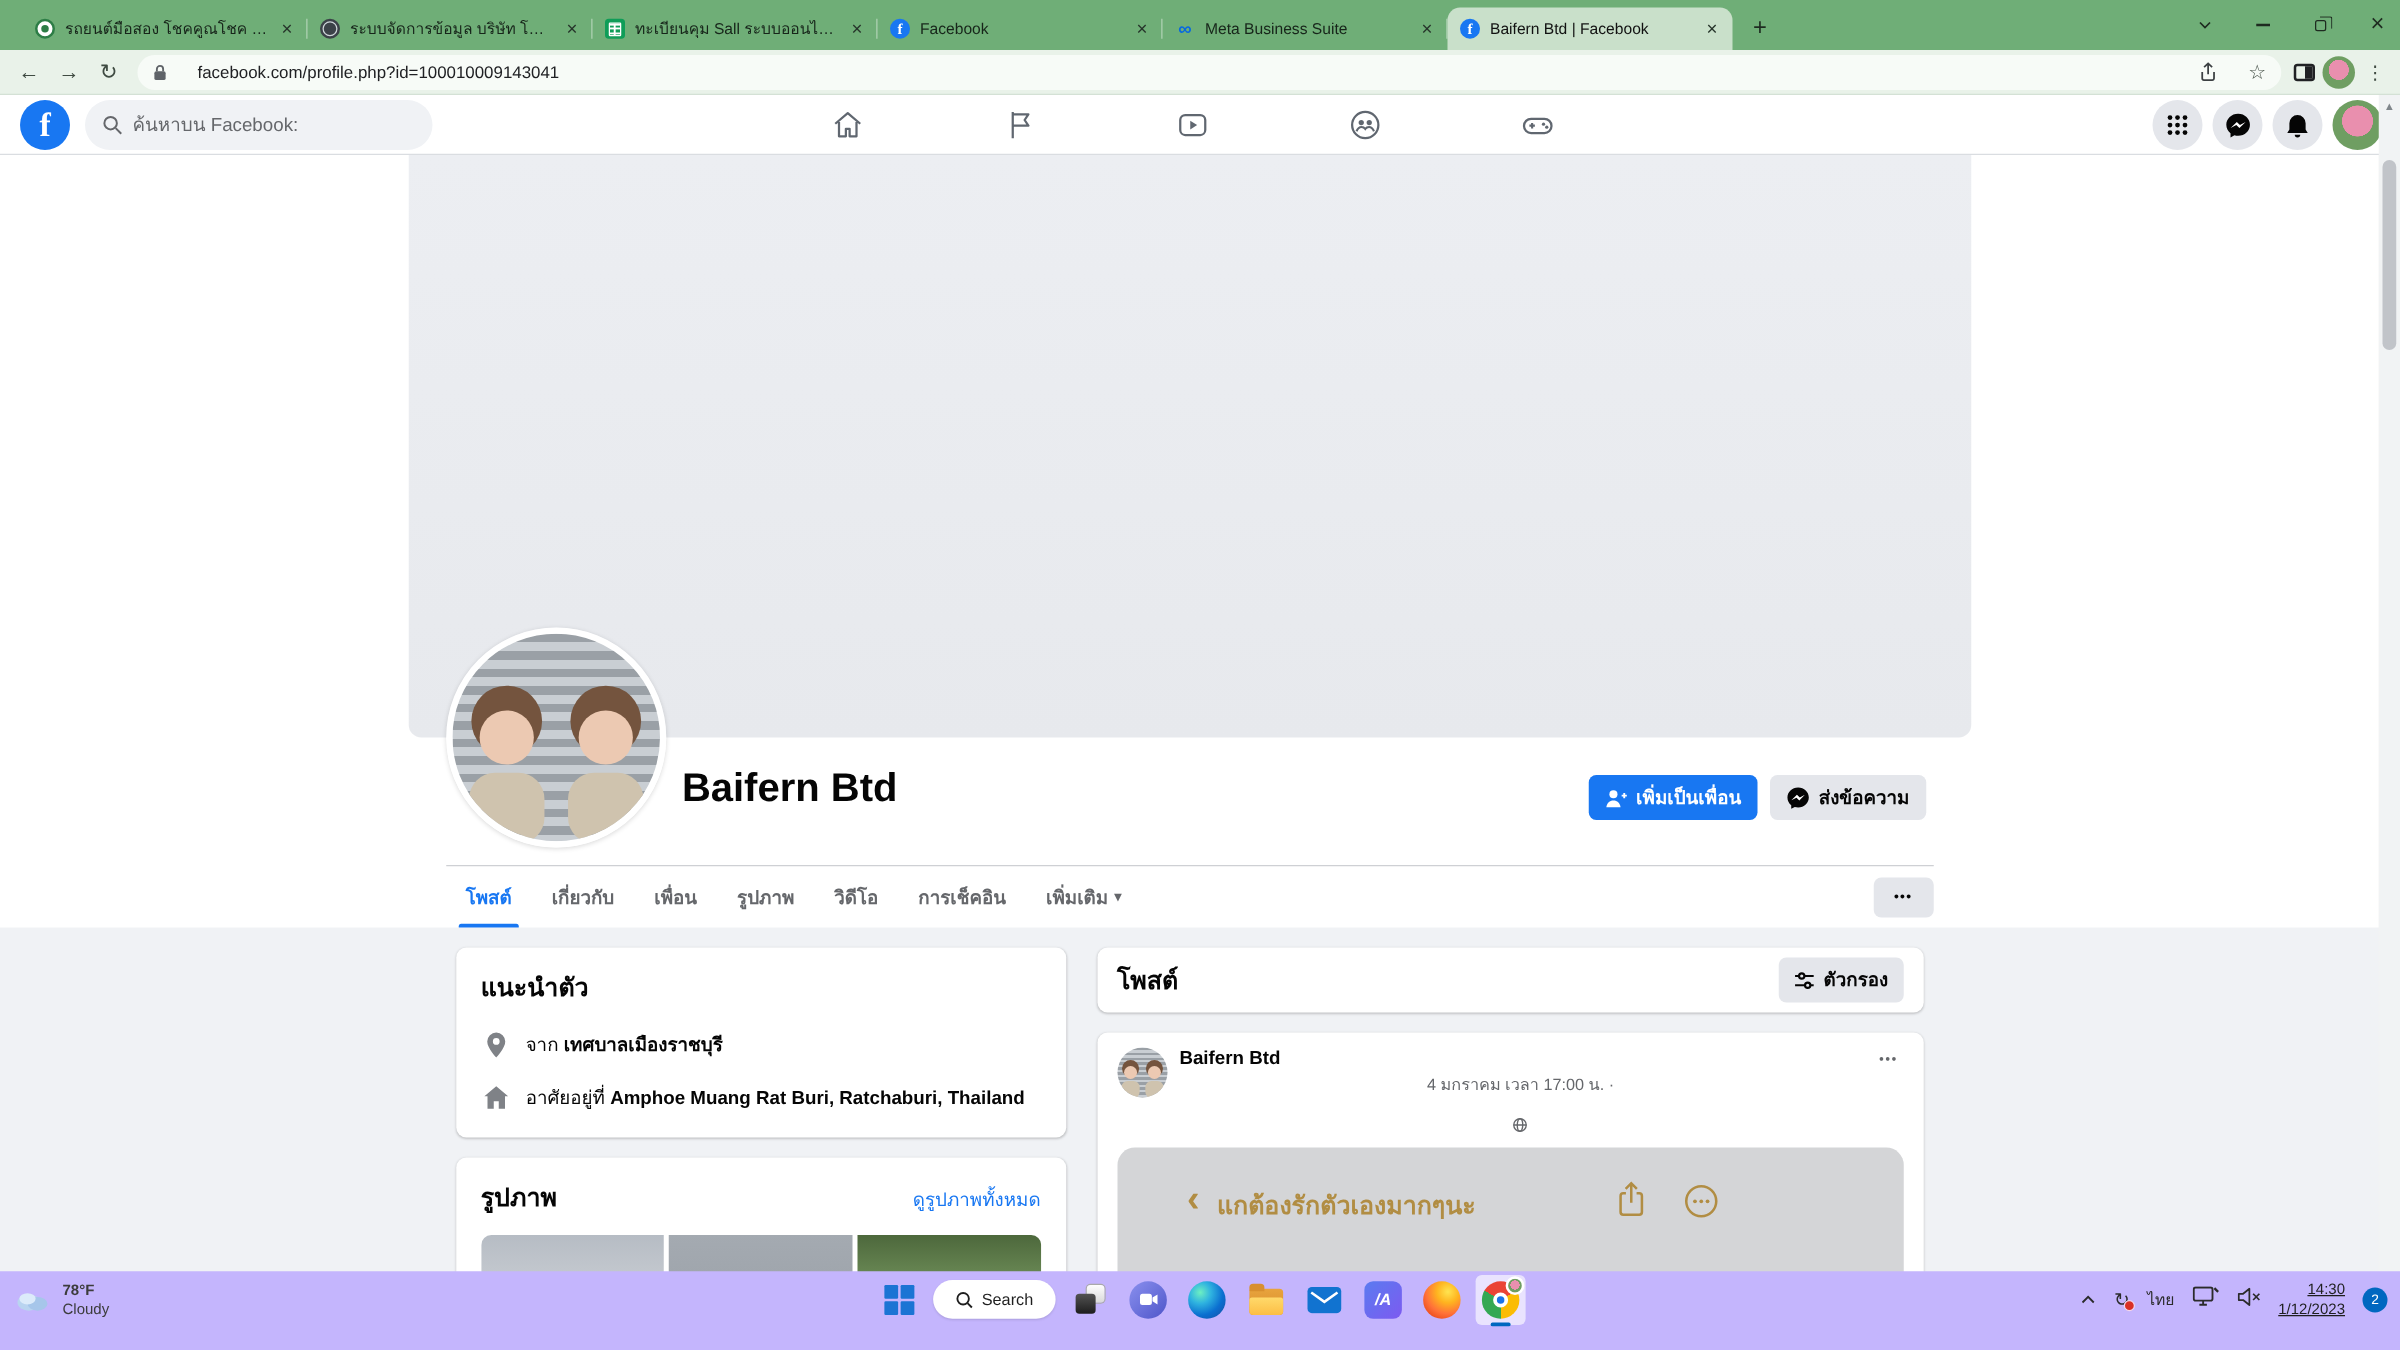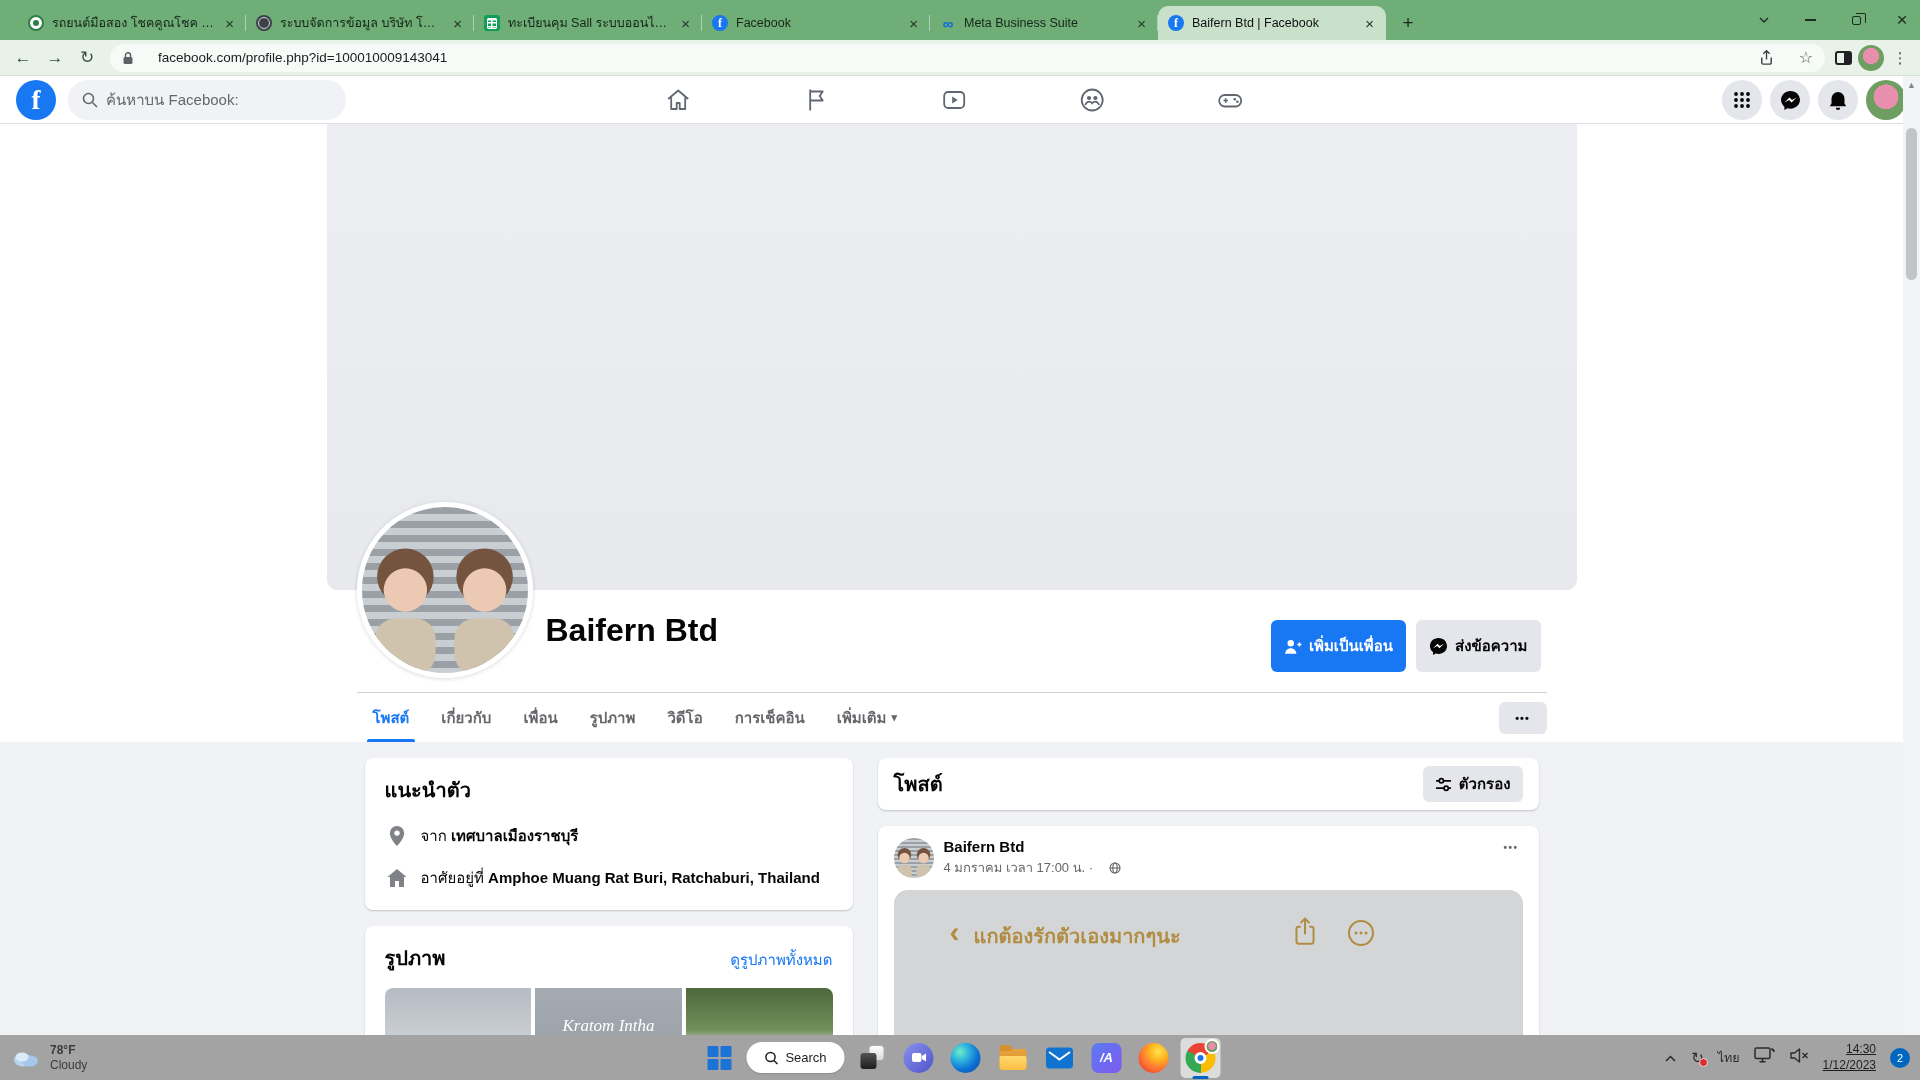--- a/index.html
+++ b/index.html
@@ -80,21 +80,21 @@
   
   .white-section { position:absolute; top:48px; left:0; width:1903px; background:#fff; padding-bottom:0; }
   .cover-wrap { width:1250px; margin:0 auto; position:relative; }
   .cover { width:1250px; height:466px; background:linear-gradient(180deg,#eceef2 0%, #e7e9ed 100%); border-radius:0 0 10px 10px; }
   .name-row { position:relative; height:102px; }
   .profile-pic { position:absolute; left:30px; top:-88px; width:176px; height:176px; border-radius:50%;
                  border:5px solid #fff; overflow:hidden; background:repeating-linear-gradient(180deg,#9aa0a6 0 7px,#c9ced3 7px 14px);
                  box-shadow:0 1px 4px rgba(0,0,0,.15); }
   .page-title { position:absolute; left:219px; top:22px; font-size:32px; font-weight:bold; color:#050505; }
   .action-btns { position:absolute; right:36px; top:30px; display:flex; gap:10px; }
-  .btn { height:52px; border-radius:6px; display:flex; align-items:center; gap:7px; padding:0 13px;
+  .btn { height:36px; border-radius:6px; display:flex; align-items:center; gap:7px; padding:0 13px;
          font-size:15px; font-weight:bold; border:none; cursor:pointer; }
   .btn-primary { background:#1877f2; color:#fff; }
   .btn-secondary { background:#e4e6eb; color:#050505; }
 
   .profile-tabs { width:1250px; margin:0 auto; }
   .tabs-row { margin:0 30px; border-top:1px solid #ced0d4; height:50px; display:flex; align-items:stretch; }
   .ptab { padding:0 16px; display:flex; align-items:center; gap:5px; font-size:15px; font-weight:bold; color:#65676b; position:relative; }
   .ptab.active { color:#1877f2; }
   .ptab.active::after { content:''; position:absolute; left:10px; right:10px; bottom:0; height:3px; background:#1877f2; border-radius:2px 2px 0 0; }
   .more-btn { margin-left:auto; align-self:center; width:48px; height:32px; border-radius:6px; background:#e4e6eb;
@@ -121,31 +121,31 @@
   .posts-head { display:flex; align-items:center; justify-content:space-between; padding:8px 16px; height:52px; }
   .filter-btn { height:36px; border-radius:6px; background:#e4e6eb; display:flex; align-items:center; gap:7px;
                 padding:0 12px; font-size:15px; font-weight:bold; color:#050505; }
 
   .post-card { padding:12px 16px 0; }
   .post-head { display:flex; align-items:flex-start; gap:10px; }
   .post-avatar { width:40px; height:40px; border-radius:50%; overflow:hidden; flex:none;
                  background:repeating-linear-gradient(180deg,#9aa0a6 0 2px,#c9ced3 2px 4px); }
   .post-meta { flex:1; }
   .post-author { font-size:15px; font-weight:bold; color:#050505; }
-  .post-time { font-size:13px; color:#65676b; display:flex; align-items:center; gap:16px; margin-top:2px; }
+  .post-time { font-size:13px; color:#65676b; display:flex; align-items:center; gap:16px; margin-top:2px;flex-direction:column; }
   .post-kebab { color:#65676b; font-size:10px; letter-spacing:1.5px; font-weight:bold; padding:4px; }
   .post-content { margin-top:12px; height:200px; background:#d4d5d7; border-radius:14px; position:relative; }
   .gold-row { position:absolute; top:26px; left:0; right:0; height:34px; color:#b18d43; }
   .gold-back { position:absolute; left:56px; top:0; font-size:30px; font-weight:bold; line-height:32px; }
   .gold-text { position:absolute; left:80px; top:4px; font-size:20px; font-weight:bold; }
   .gold-share { position:absolute; left:396px; top:0; }
   .gold-more { position:absolute; left:452px; top:2px; }
 
   
-  .taskbar { position:absolute; bottom:0; left:0; width:1920px; height:45px; background:#a3a3a3; z-index:20; }
+  .taskbar { position:absolute; bottom:0; left:0; width:1920px; height:63px; background:#c4b5fd; z-index:20; }
   .weather { position:absolute; left:10px; top:0; height:45px; display:flex; align-items:center; gap:8px; }
   .weather-text { font-size:12px; color:#3c3c3c; line-height:1.25; }
   .weather-text .temp { font-weight:bold; }
   .tb-center { position:absolute; left:50%; top:0; transform:translateX(-50%); height:45px; display:flex; align-items:center; gap:7px; }
   .tb-item { width:40px; height:40px; display:flex; align-items:center; justify-content:center; border-radius:5px; position:relative; }
   .start-grid { display:grid; grid-template-columns:11px 11px; grid-template-rows:11px 11px; gap:2px; }
   .start-grid span { background:#1b74d4; border-radius:1px; }
   .search-pill { width:98px; height:31px; background:#fff; border-radius:16px; display:flex; align-items:center;
                  justify-content:center; gap:7px; font-size:13px; color:#1f1f1f; box-shadow:0 1px 2px rgba(0,0,0,.12); }
   .icon-taskview { position:relative; width:23px; height:23px; }

